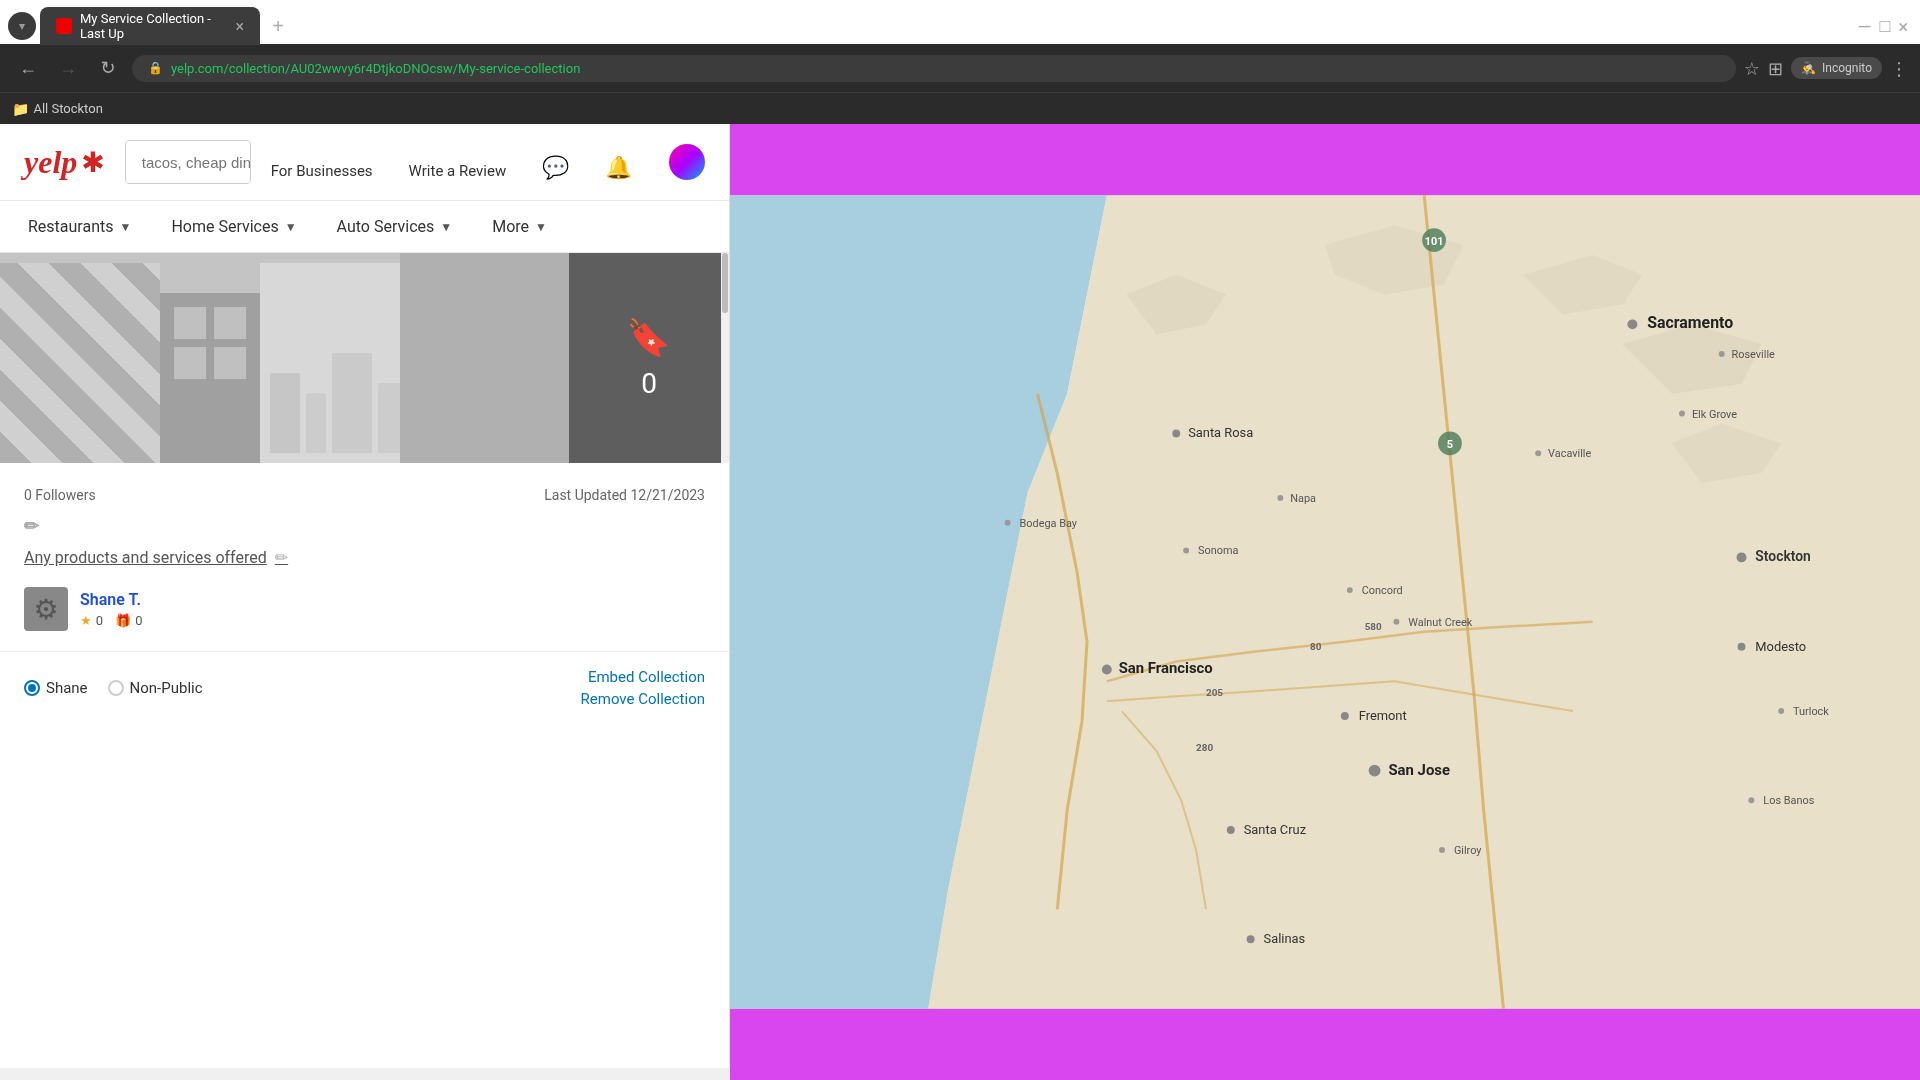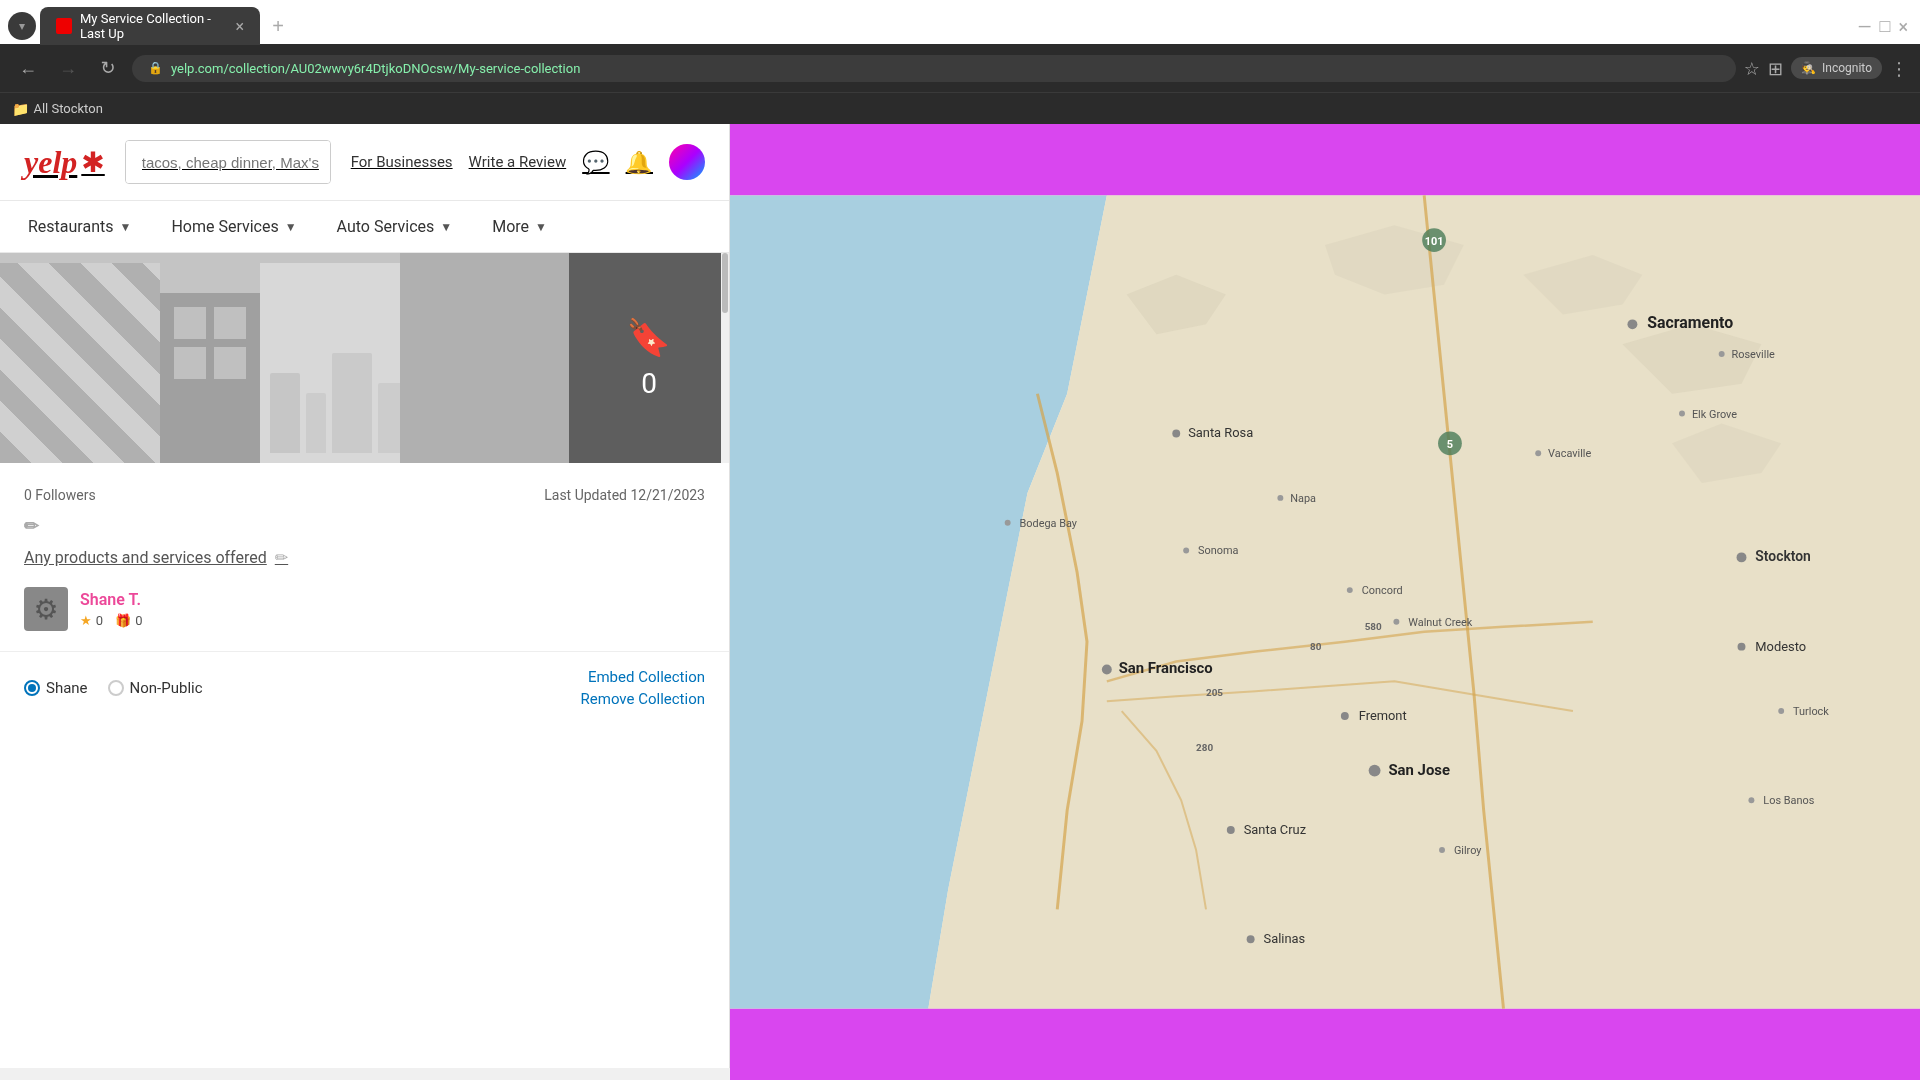--- a/index.html
+++ b/index.html
@@ -12,39 +12,39 @@
     .browser-tab-new { background: none; border: none; color: #aaa; font-size: 20px; cursor: pointer; width: 28px; height: 28px; display: flex; align-items: center; justify-content: center; }
     .browser-tab-spacer { flex: 1; }
     .browser-window-controls { display: flex; align-items: center; gap: 8px; padding-right: 12px; }
     .browser-window-controls span { color: #aaa; font-size: 18px; cursor: pointer; }
 
     .browser-nav-bar { background: #2b2b2b; display: flex; align-items: center; padding: 6px 12px; gap: 8px; height: 48px; }
     .nav-btn { background: none; border: none; color: #aaa; font-size: 18px; cursor: pointer; width: 32px; height: 32px; display: flex; align-items: center; justify-content: center; border-radius: 50%; }
     .nav-btn.disabled { color: #555; cursor: default; }
     .address-bar { flex: 1; background: #3c3c3c; border-radius: 20px; padding: 6px 16px; color: #fff; font-size: 14px; display: flex; align-items: center; gap: 8px; }
     .address-bar .lock-icon { color: #aaa; font-size: 12px; }
-    .address-bar .url-text { color: #86efac; font-size: 13px; flex: 1; }
+    .address-bar .url-text { color: #22c55e; font-size: 13px; flex: 1; }
     .nav-icon { color: #aaa; font-size: 18px; cursor: pointer; }
     .incognito-badge { background: #4a4a4a; color: #ccc; font-size: 12px; padding: 4px 10px; border-radius: 14px; display: flex; align-items: center; gap: 6px; cursor: pointer; }
     .bookmarks-bar { background: #2b2b2b; padding: 4px 12px; display: flex; align-items: center; gap: 8px; border-top: 1px solid #3a3a3a; height: 32px; }
     .bookmarks-bar-item { color: #ccc; font-size: 13px; cursor: pointer; display: flex; align-items: center; gap: 4px; }
     .bookmarks-icon { color: #aaa; font-size: 14px; }
 
     
     .page-content { display: flex; width: 100%; height: calc(1080px - 44px - 48px - 32px); overflow: hidden; }
     .left-panel { width: 730px; flex-shrink: 0; display: flex; flex-direction: column; overflow-y: auto; border-right: 1px solid #e0e0e0; }
 
     
-    .yelp-header { padding: 16px 24px; display: flex; align-items: center; gap: 20px; border-bottom: 1px solid #e8e8e8; text-decoration: underline; }
+    .yelp-header { padding: 16px 24px; display: flex; align-items: center; gap: 20px; border-bottom: 1px solid #e8e8e8; }
     .yelp-logo { display: flex; align-items: center; gap: 4px; }
     .yelp-logo-text { font-size: 32px; font-weight: 700; color: #d32323; font-family: Georgia, serif; font-style: italic; }
     .yelp-logo-star { color: #d32323; font-size: 28px; }
     .search-bar { display: flex; flex: 1; border: 1px solid #ccc; border-radius: 4px; overflow: hidden; height: 44px; }
     .search-input { flex: 1; padding: 0 16px; border: none; outline: none; font-size: 15px; color: #999; border-right: 1px solid #ccc; }
-    .header-links { display: flex; align-items: center; gap: 16px; margin-left: auto; }
+    .header-links { display: flex; align-items: flex-end; gap: 36px; margin-left: auto; }
     .header-link { font-size: 15px; color: #333; text-decoration: none; cursor: pointer; white-space: nowrap; }
     .header-icon { color: #333; font-size: 22px; cursor: pointer; }
     .user-avatar { width: 36px; height: 36px; border-radius: 50%; background: linear-gradient(135deg, #f0a, #a0f, #0af); cursor: pointer; }
 
     
     .yelp-nav { padding: 0 24px; border-bottom: 1px solid #e8e8e8; display: flex; align-items: center; gap: 32px; height: 52px; }
     .nav-item { display: flex; align-items: center; gap: 6px; font-size: 16px; color: #333; cursor: pointer; white-space: nowrap; padding: 0 4px; height: 100%; }
     .nav-item .chevron { font-size: 12px; color: #555; }
 
     
@@ -59,21 +59,21 @@
     .collection-title { font-size: 32px; font-weight: 700; color: #1a1a1a; display: flex; align-items: center; gap: 12px; margin-bottom: 12px; }
     .edit-icon { color: #aaa; font-size: 18px; cursor: pointer; }
     .collection-desc { color: #555; font-size: 16px; display: flex; align-items: flex-end; gap: 8px; margin-bottom: 20px; text-decoration: underline; }
     .edit-desc-icon { color: #aaa; font-size: 16px; cursor: pointer; }
 
     
     .user-info { display: flex; align-items: center; gap: 12px; margin-bottom: 20px; }
     .user-avatar-sm { width: 44px; height: 44px; border-radius: 4px; background: #888; display: flex; align-items: center; justify-content: center; overflow: hidden; }
     .gear-graphic { color: #555; font-size: 28px; }
     .user-details { display: flex; flex-direction: column; gap: 4px; }
-    .user-name { color: #ec4899; font-size: 16px; font-weight: 600; cursor: pointer; }
+    .user-name { color: #1d4ed8; font-size: 16px; font-weight: 600; cursor: pointer; }
     .user-stats { display: flex; align-items: center; gap: 12px; font-size: 13px; color: #555; }
     .stat-item { display: flex; align-items: center; gap: 4px; }
     .star-icon { color: #f5a623; }
     .compliment-icon { color: #d32323; }
 
     
     .collection-actions { display: flex; align-items: center; justify-content: space-between; padding: 16px 24px; border-top: 1px solid #eee; }
     .privacy-options { display: flex; align-items: center; gap: 20px; }
     .radio-option { display: flex; align-items: center; gap: 6px; font-size: 15px; color: #333; cursor: pointer; }
     .radio-btn { width: 16px; height: 16px; border-radius: 50%; border: 2px solid #ccc; display: flex; align-items: center; justify-content: center; }

